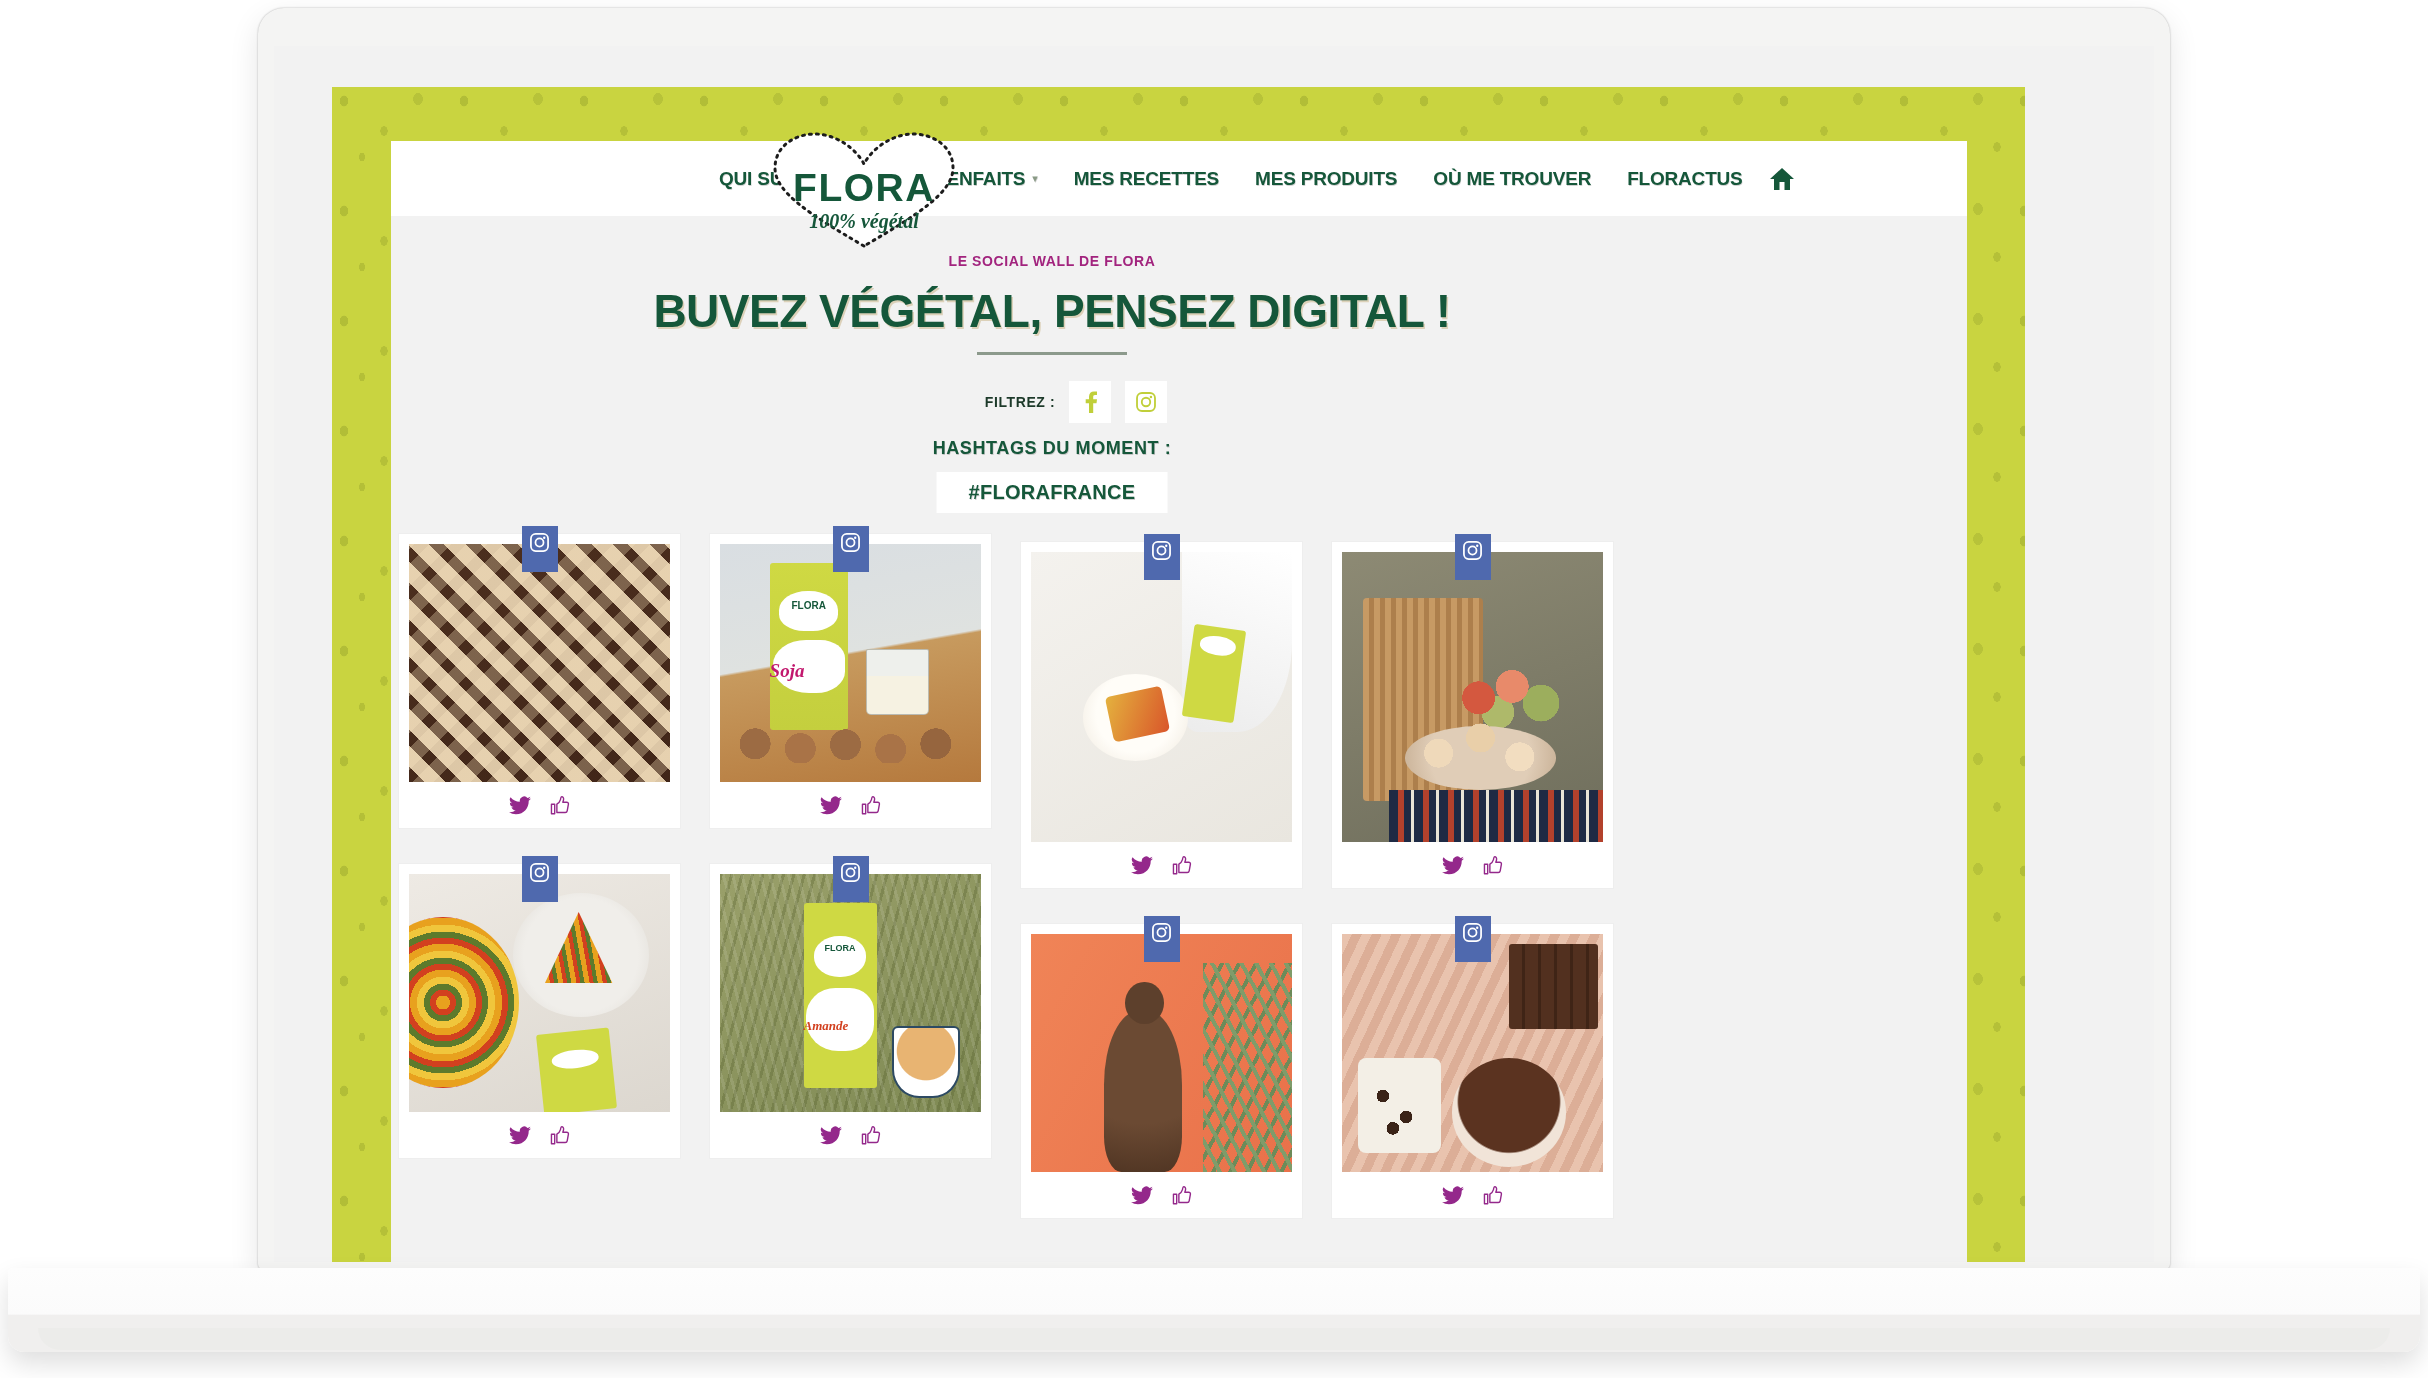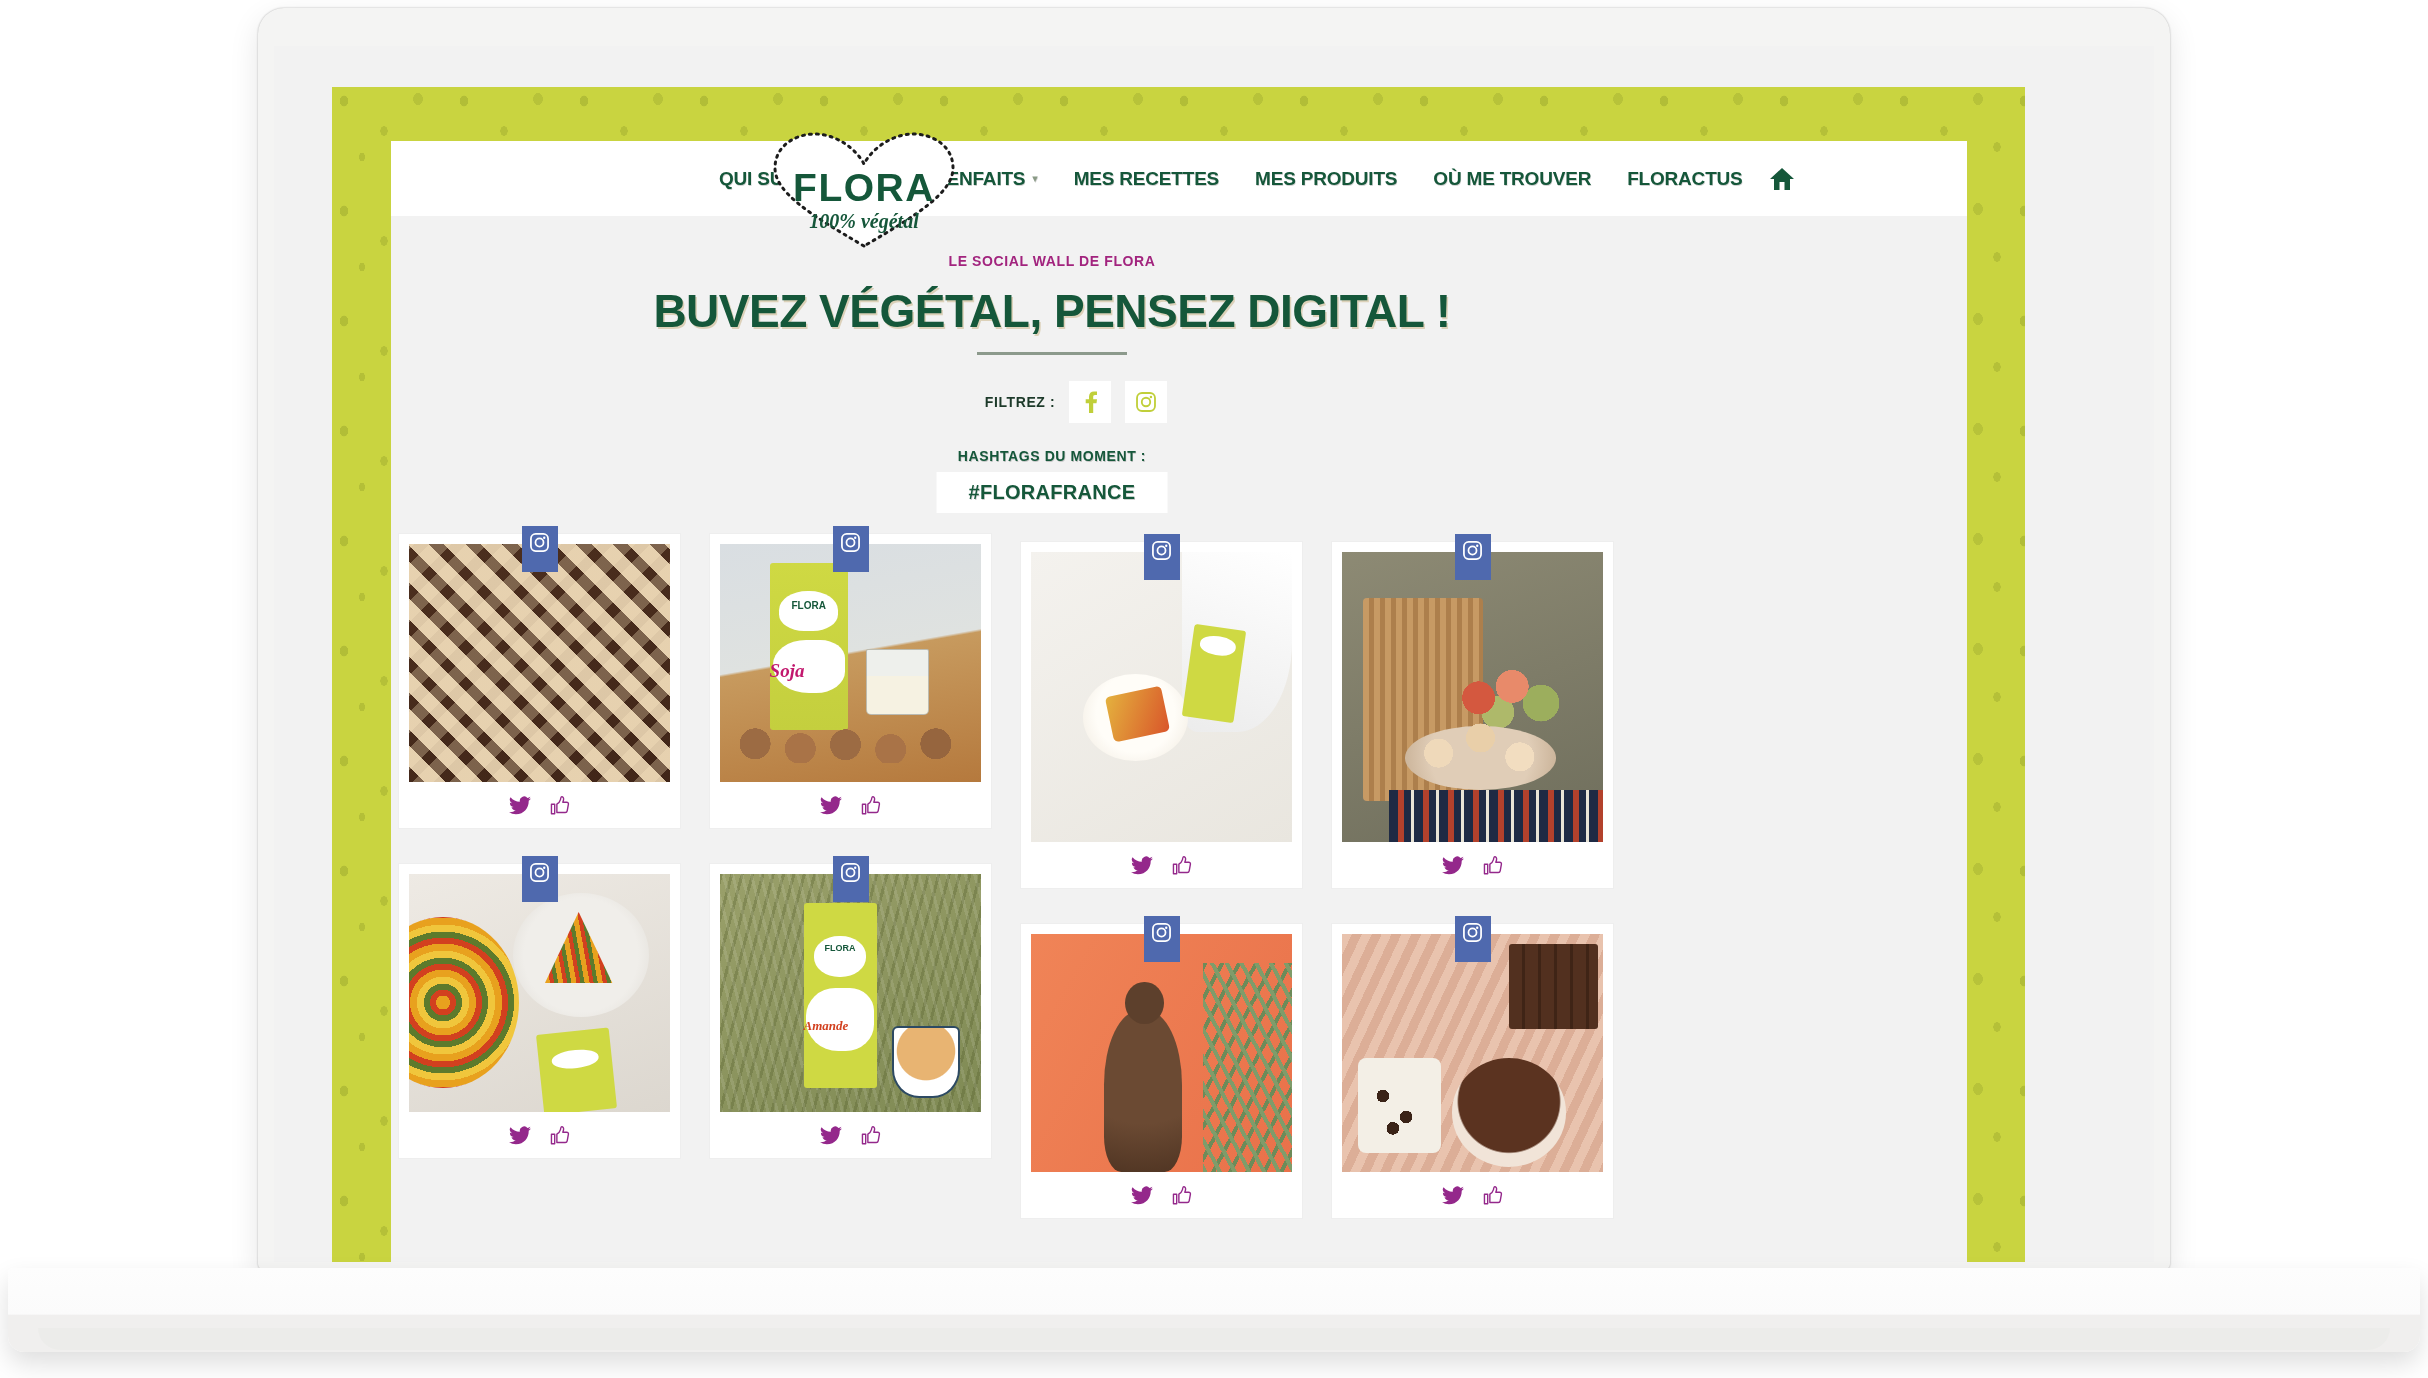--- a/index.html
+++ b/index.html
@@ -153,23 +153,23 @@
     position:absolute; left:0; top: 165px; width:100%;
     display:flex; align-items:center; justify-content:center; gap:14px;
   }
   #filter-label { font-size:14px; font-weight:700; letter-spacing:.6px; color:#1d3a2a; text-transform:uppercase;margin-left:48px; }
   .filter-btn {
     width:42px; height:42px; background:#ffffff;
     display:flex; align-items:center; justify-content:center; cursor:pointer;
   }
 
   #hashtag-label {
-    position:absolute; left:0; top: 232px; width:100%;
+    position:absolute; left:0; top: 222px; width:100%;
     text-align:center;
-    font-size:14px; font-weight:700; letter-spacing:.6px;
+    font-size:18px; font-weight:700; letter-spacing:.6px;
     color:#15573a; text-transform:uppercase;
     text-shadow: .6px .6px 0 rgba(0,0,0,.18);
   }
   #hashtag-chip {
     position:absolute; left: 50%; top: 256px; transform: translateX(-50%);
     background:#ffffff; padding: 9px 32px;
     font-size:20px; font-weight:700; letter-spacing:.3px;
     color:#15573a; text-transform:uppercase;
     text-shadow: .6px .6px 0 rgba(0,0,0,.18);
     cursor:pointer;

